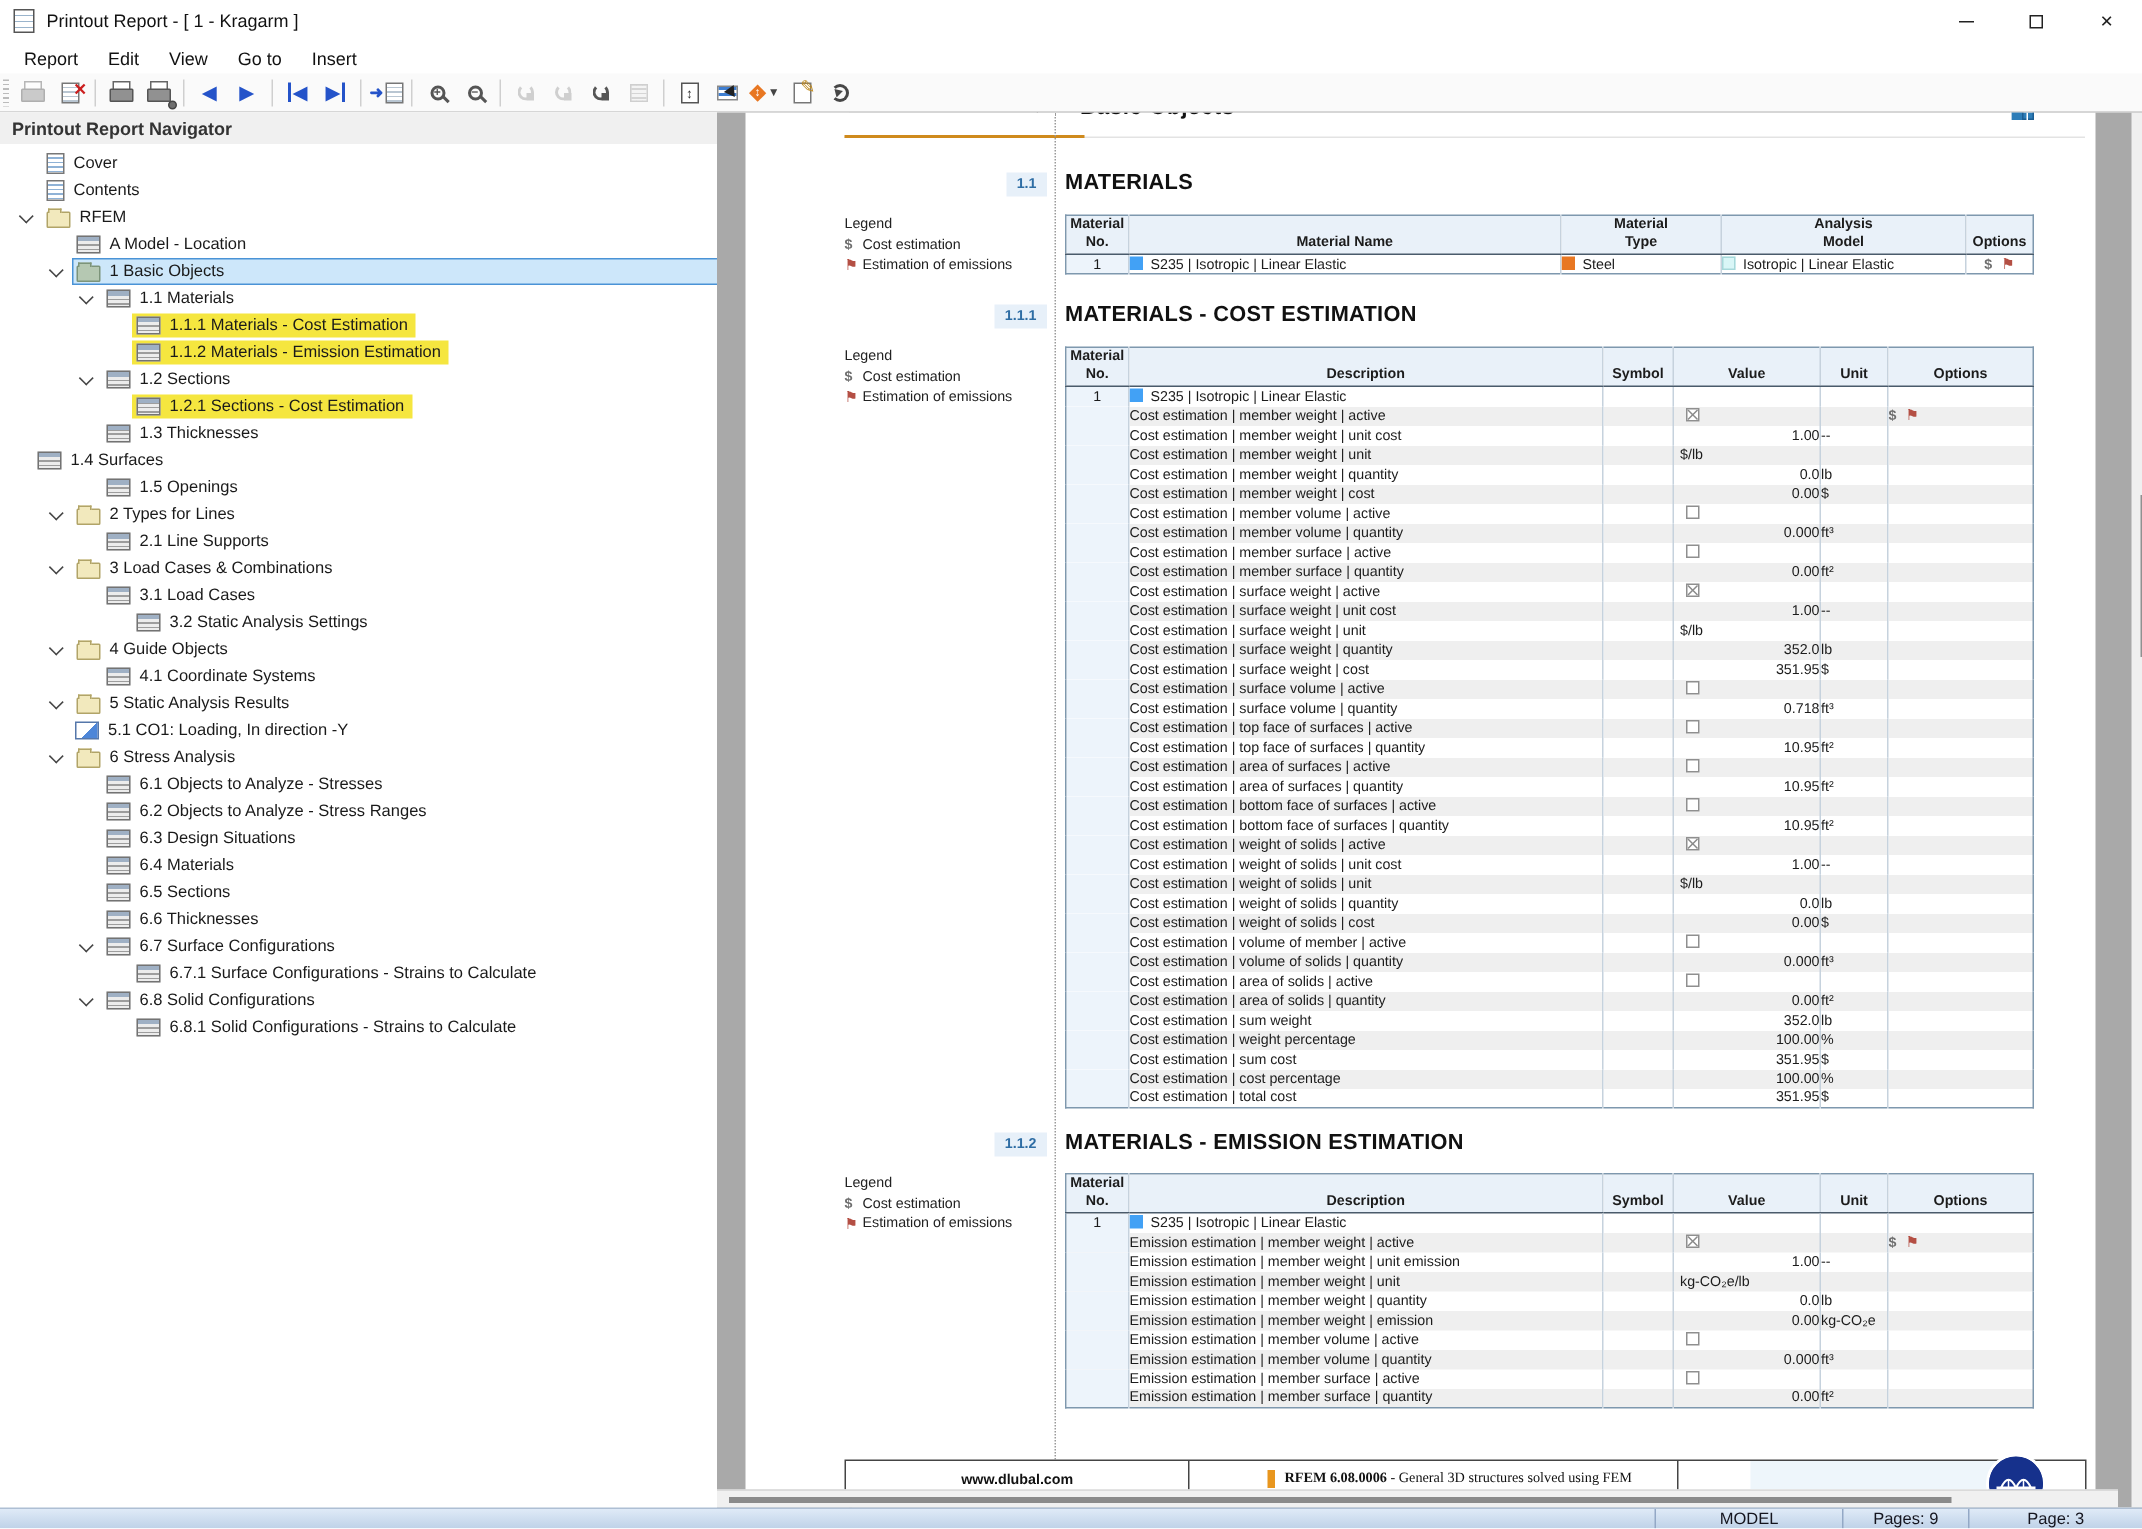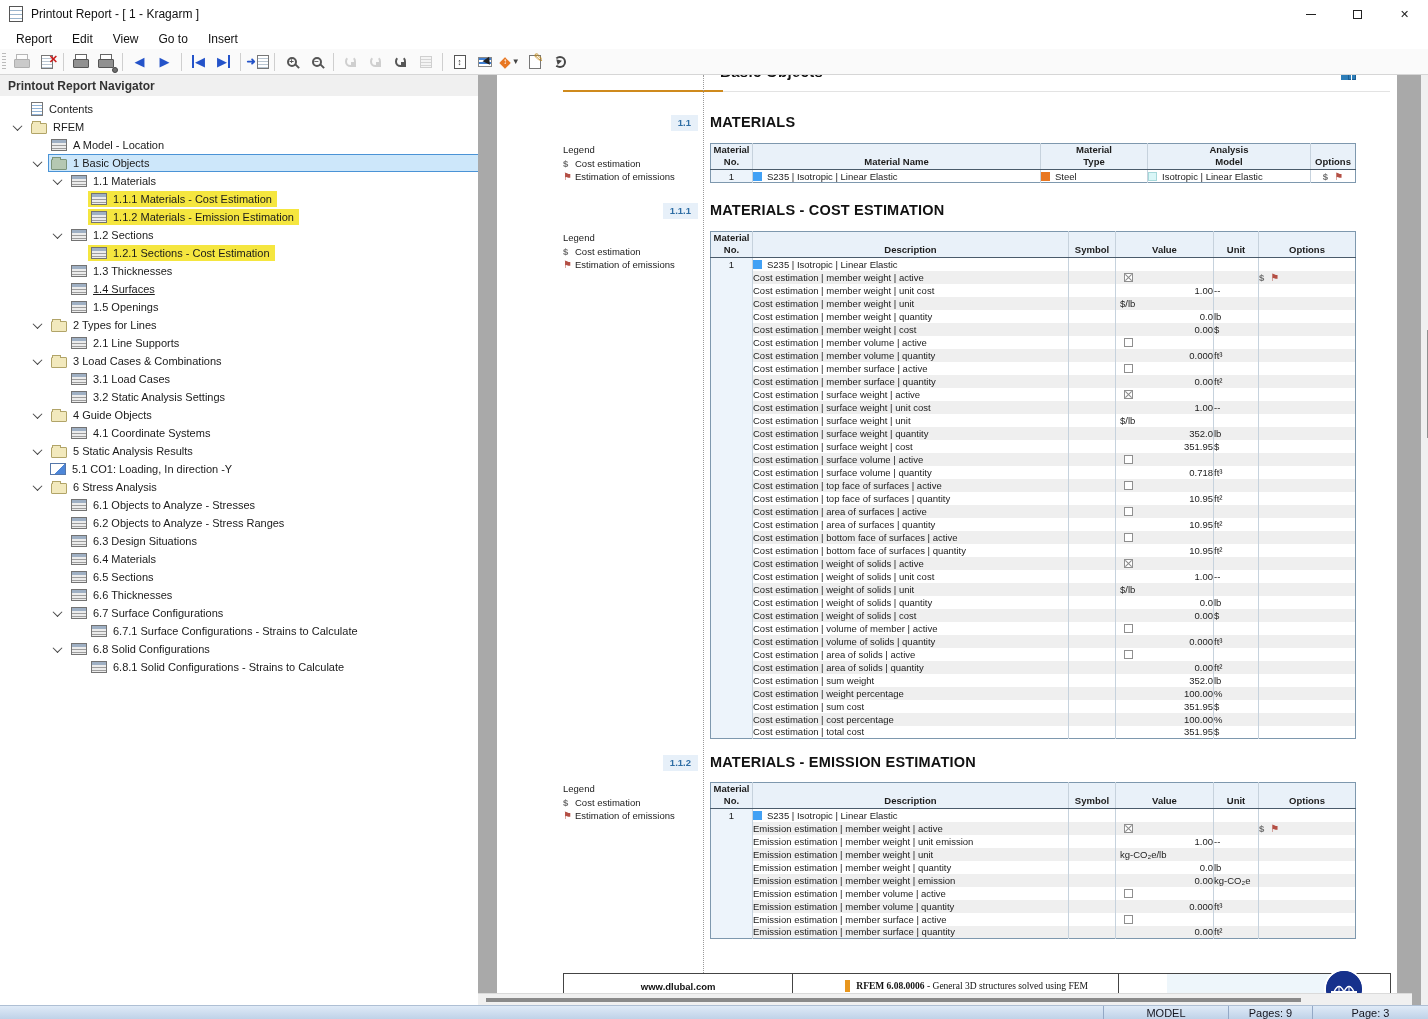--- a/index.html
+++ b/index.html
@@ -258,20 +258,27 @@
     <div class="nav-header">
       <span class="nav-title">Printout Report Navigator</span>
       <span class="float-icon"></span>
       <span class="close-x">✕</span>
     </div>
     <div class="tree" id="tree-host">
         <div class="tree-row" style="padding-left: 6px;">
     <span class="chevron"></span>
     <span class="row-body">
             <span class="tree-icon ti-doc"></span>
+            <span class="tree-label">Cover</span>
+          </span>
+  </div>
+        <div class="tree-row" style="padding-left: 6px;">
+    <span class="chevron"></span>
+    <span class="row-body">
+            <span class="tree-icon ti-doc"></span>
             <span class="tree-label">Contents</span>
           </span>
   </div>
         <div class="tree-row" style="padding-left: 6px;">
     <span class="chevron show"></span>
     <span class="row-body">
             <span class="tree-icon ti-folder-open"></span>
             <span class="tree-label">RFEM</span>
           </span>
   </div>
@@ -324,21 +331,21 @@
             <span class="tree-label">1.2.1 Sections - Cost Estimation</span>
           </span>
   </div>
         <div class="tree-row" style="padding-left: 46px;">
     <span class="chevron"></span>
     <span class="row-body">
             <span class="tree-icon ti-table"></span>
             <span class="tree-label">1.3 Thicknesses</span>
           </span>
   </div>
-        <div class="tree-row" style="padding-left: 46px; text-decoration: underline;">
+        <div class="tree-row" style="">
     <span class="chevron"></span>
     <span class="row-body">
             <span class="tree-icon ti-table"></span>
             <span class="tree-label">1.4 Surfaces</span>
           </span>
   </div>
         <div class="tree-row" style="padding-left: 46px;">
     <span class="chevron"></span>
     <span class="row-body">
             <span class="tree-icon ti-table"></span>
@@ -366,21 +373,21 @@
             <span class="tree-label">3 Load Cases &amp; Combinations</span>
           </span>
   </div>
         <div class="tree-row" style="padding-left: 46px;">
     <span class="chevron"></span>
     <span class="row-body">
             <span class="tree-icon ti-table"></span>
             <span class="tree-label">3.1 Load Cases</span>
           </span>
   </div>
-        <div class="tree-row" style="padding-left: 46px;">
+        <div class="tree-row" style="padding-left: 66px;">
     <span class="chevron"></span>
     <span class="row-body">
             <span class="tree-icon ti-table"></span>
             <span class="tree-label">3.2 Static Analysis Settings</span>
           </span>
   </div>
         <div class="tree-row" style="padding-left: 26px;">
     <span class="chevron show"></span>
     <span class="row-body">
             <span class="tree-icon ti-folder"></span>

